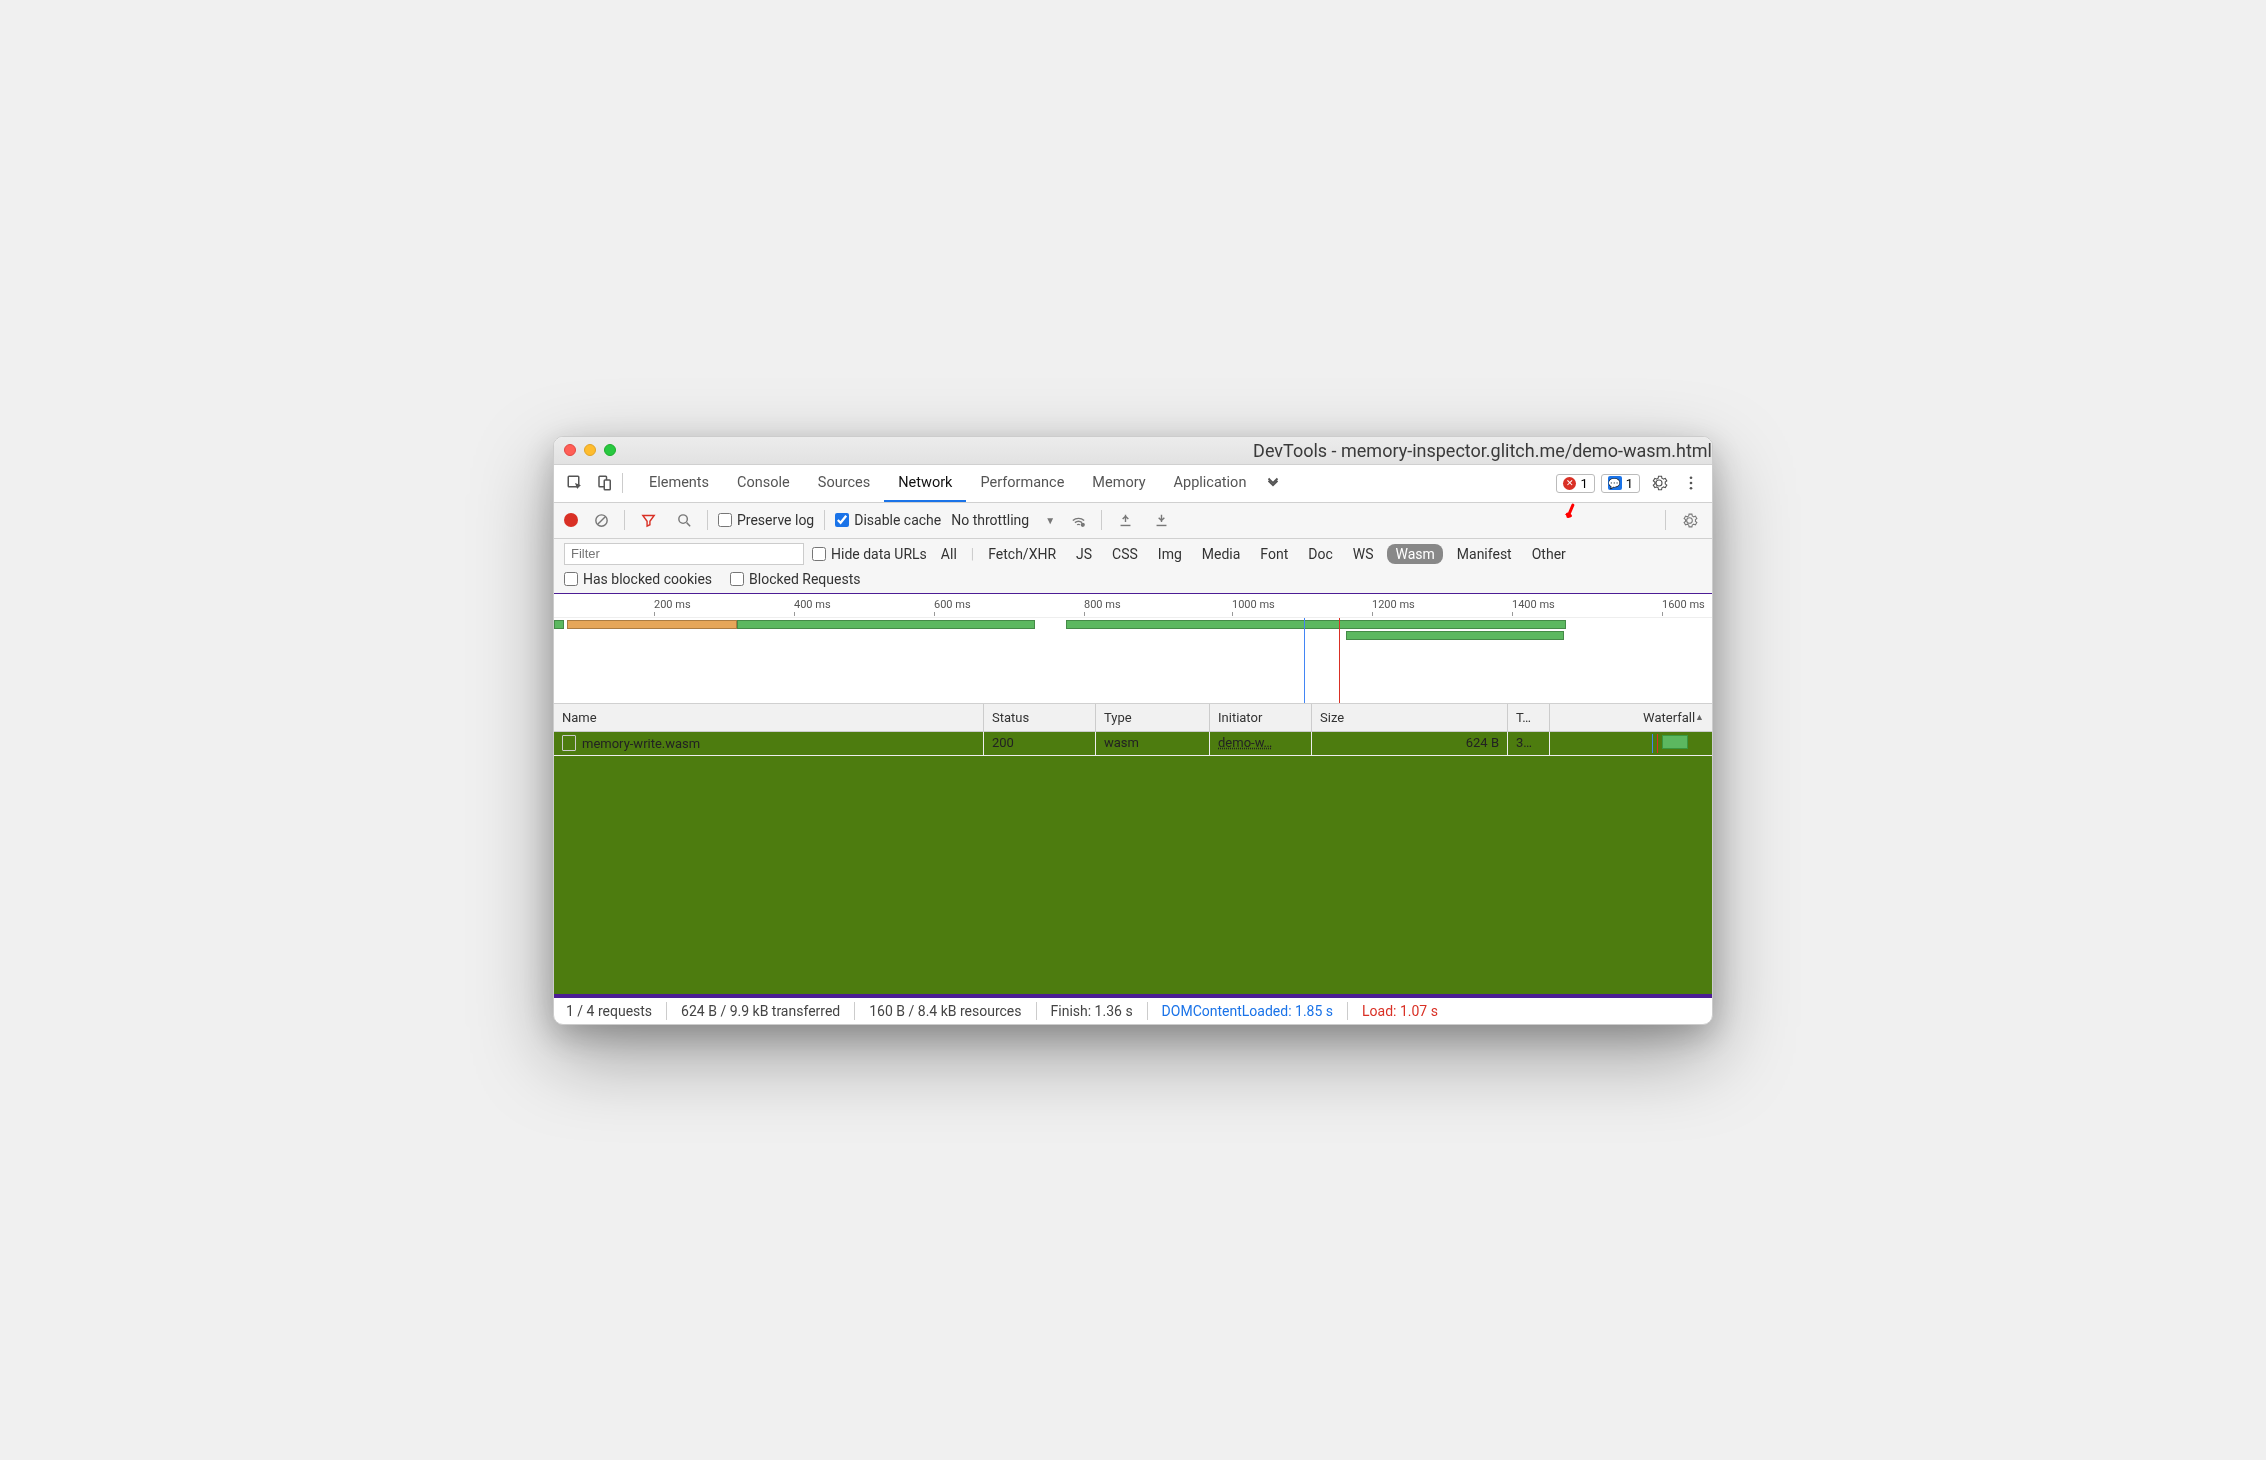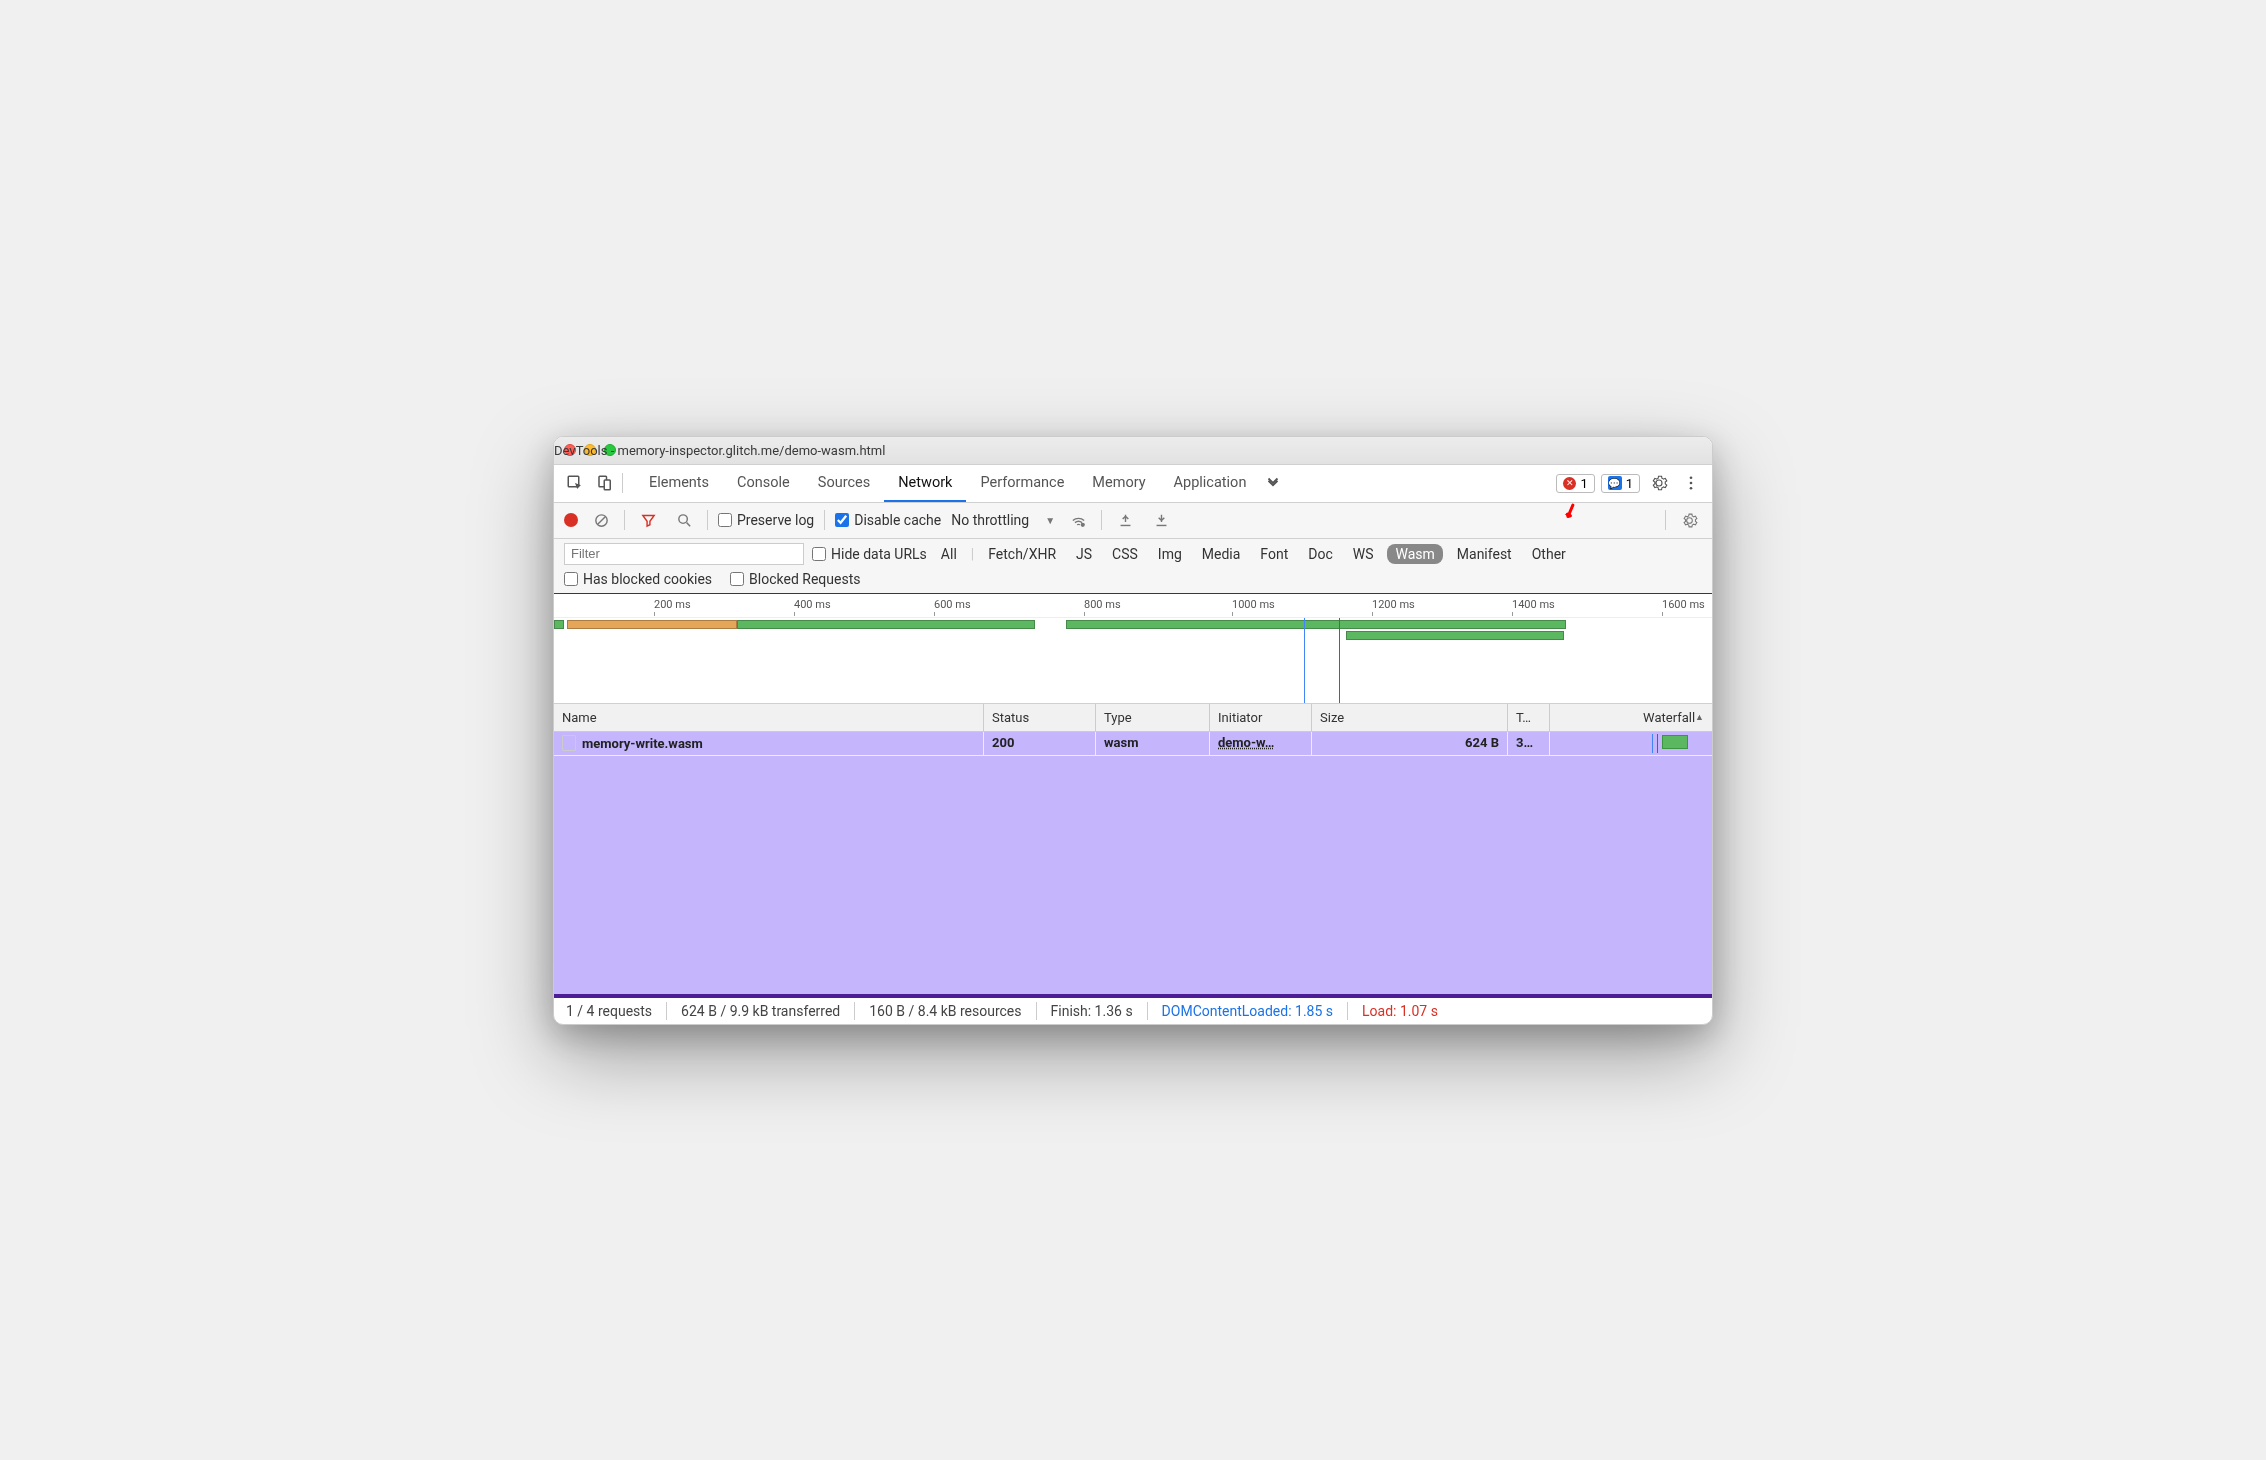--- a/index.html
+++ b/index.html
@@ -27,21 +27,21 @@
   align-items: center;
   padding: 0 10px;
   border-bottom: 1px solid #d0d0d0;
   position: relative;
 }
 .traffic { display: flex; gap: 8px; }
 .tl { width: 12px; height: 12px; border-radius: 50%; }
 .tl.red { background: #ff5f57; border: 0.5px solid #e24640; }
 .tl.yel { background: #febc2e; border: 0.5px solid #e1a325; }
 .tl.grn { background: #28c840; border: 0.5px solid #1dad2b; }
-.title { position: absolute; left: 0; right: 0; text-align: left; font-size: 13px; color: #3a3a3a; }
+.title { position: absolute; left: 0; right: 0; text-align: right; font-size: 18px; color: #3a3a3a; }
 .tabbar {
   height: 38px;
   border-bottom: 1px solid #d0d0d0;
   display: flex;
   align-items: center;
   padding: 0 8px;
   gap: 4px;
 }
 .tb-btn { display:flex; align-items:center; justify-content:center; width:26px; height:26px; color:#555; border-radius:2px; }
 .tb-btn svg { width:18px; height:18px; }
@@ -122,21 +122,21 @@
 .tablerow {
   display:flex; height:24px; font-size:13px; color:#222; border-bottom:1px solid #eee;
 }
 .td { padding:3px 8px; border-right:1px solid #eee; overflow:hidden; text-overflow:ellipsis; white-space:nowrap;}
 .td:last-child { border-right:none; position:relative;}
 .td.name { display:flex; align-items:center; gap:6px;}
 .fileicon { width:14px; height:16px; border:1px solid #ccc; border-radius:1px; display:inline-block;}
 .initiator { text-decoration: underline dotted; color:#222; }
 .wfbar { position:absolute; height:14px; top:3px; background:#5cb860; border:1px solid #3a9640;}
 .wfv { position:absolute; top:2px; bottom:2px; width:1px;}
-.tablebody { height:262px; background:#c4b5fd; position:relative;font-weight:bold; }
+.tablebody { height:262px; background:#4d7c0f; position:relative; }
 .statusbar {
   height:30px; border-top:4px solid #4c1d95; display:flex; align-items:center; padding:8px 12px; gap:14px; font-size:14px; color:#444;
 }
 .ssep { width:1px; height:18px; background:#ccc; }
 .sblue { color:#1a73e8; }
 .sred { color:#d93025; }
 .col-name { width:430px; flex-shrink:0;}
 .col-status { width:112px; flex-shrink:0;}
 .col-type { width:114px; flex-shrink:0;}
 .col-init { width:102px; flex-shrink:0;}

